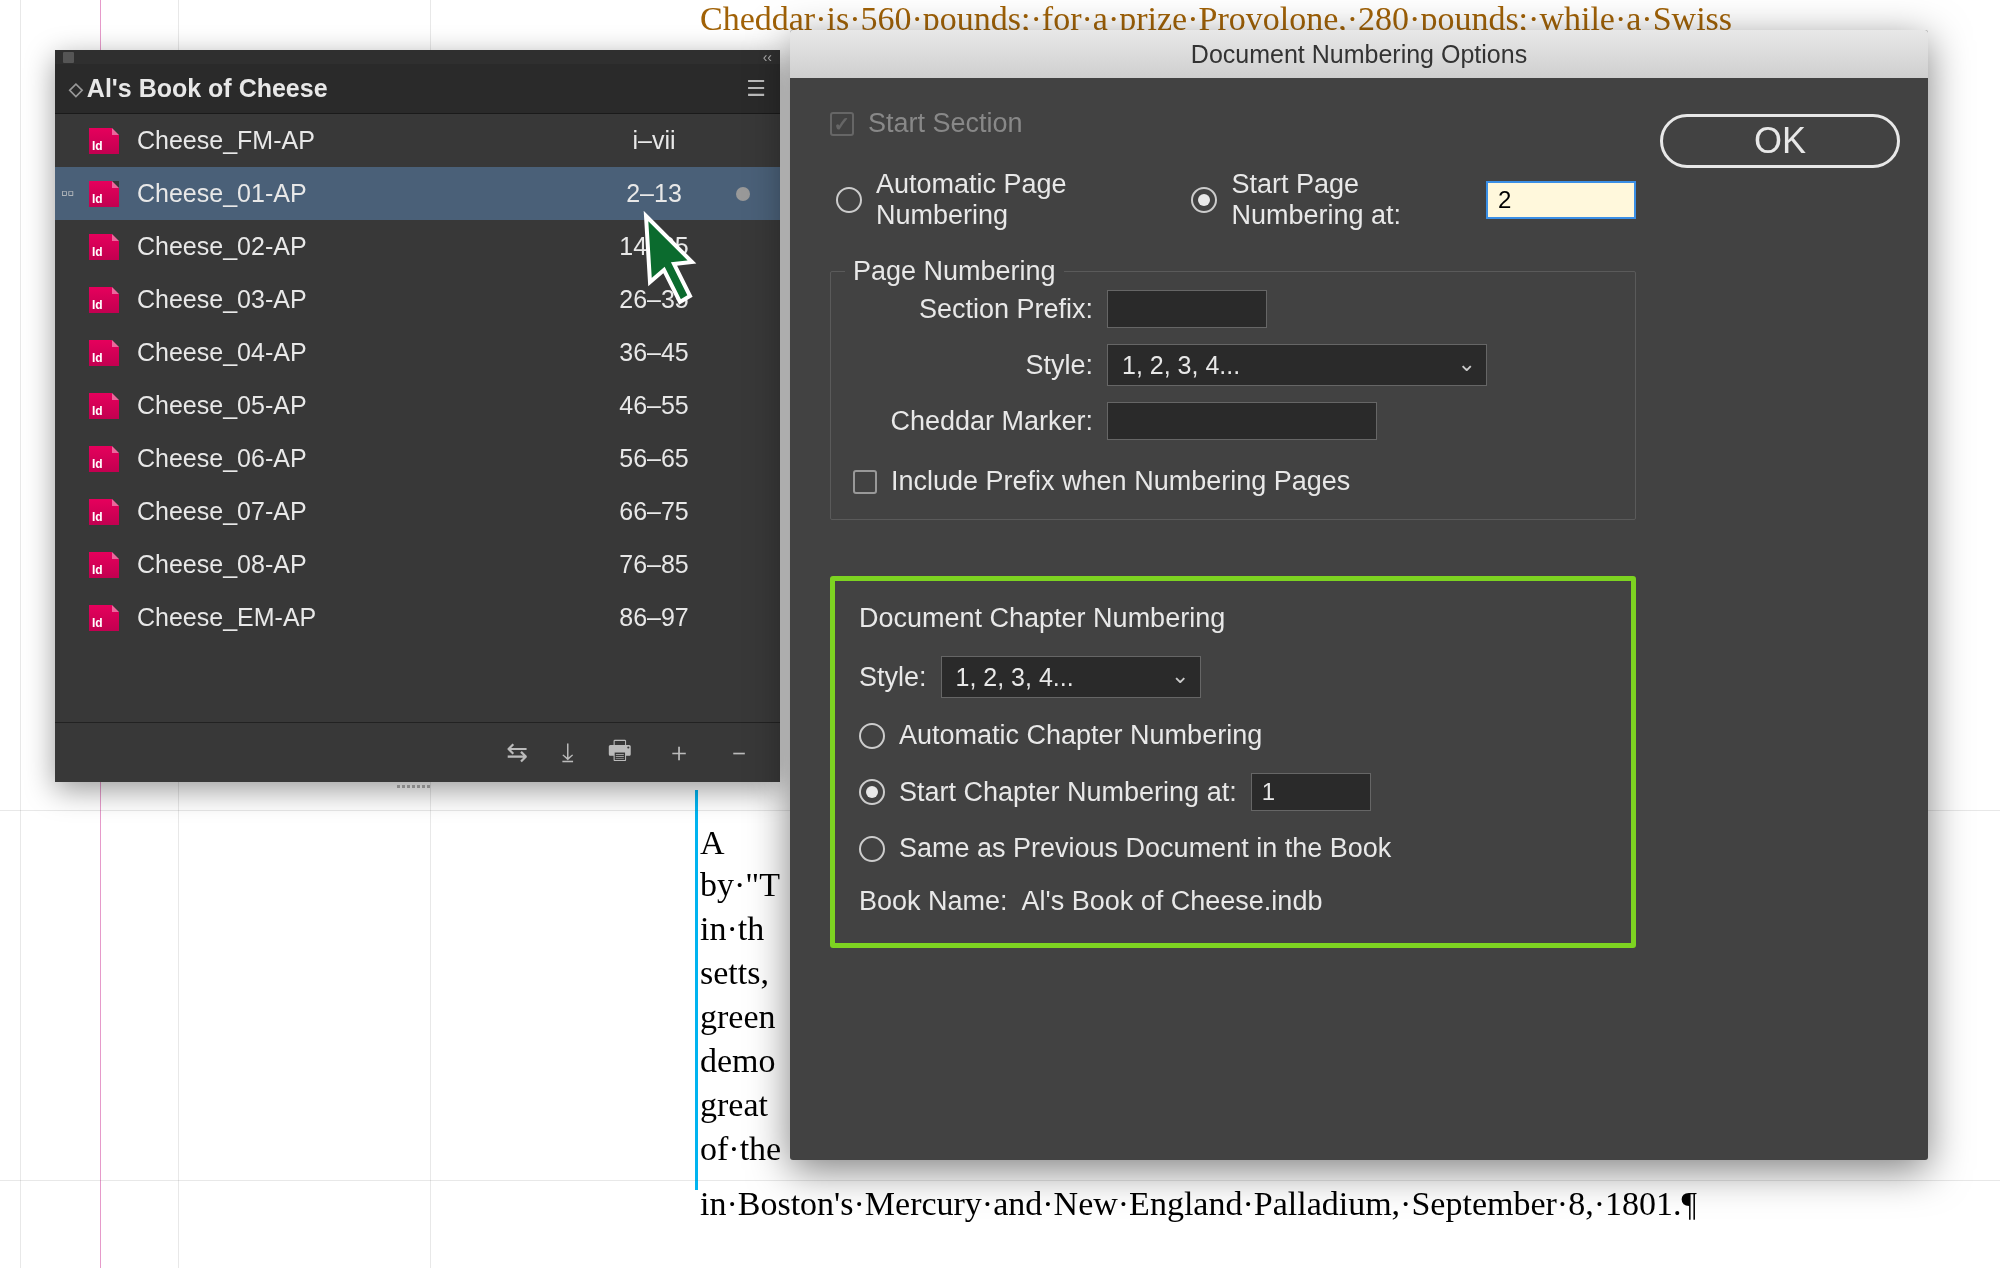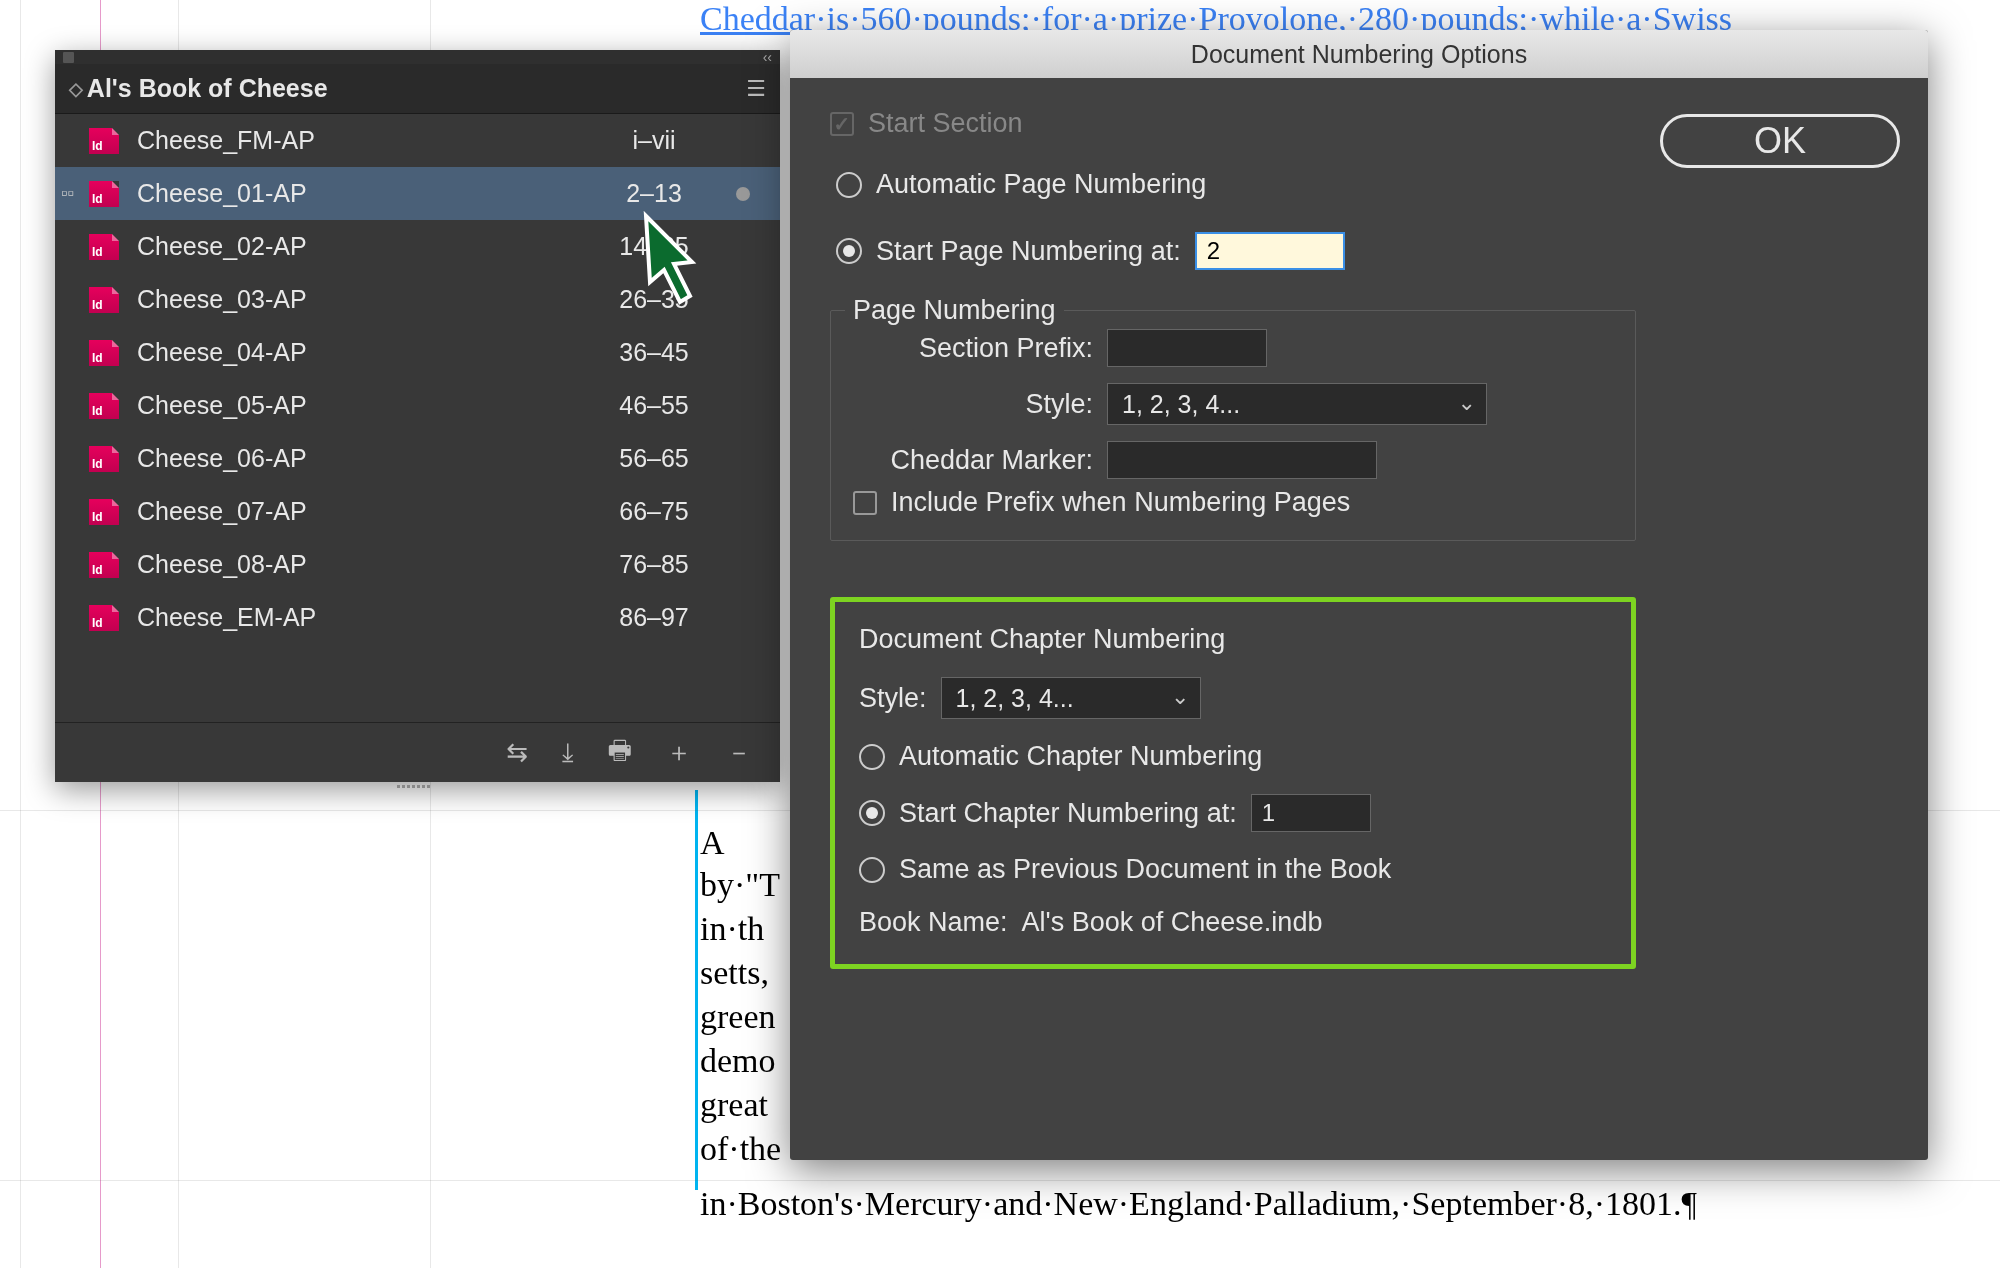--- a/index.html
+++ b/index.html
@@ -18,23 +18,22 @@
     inset: 0;
     background: white;
   }
   .doc-text-top {
     position: absolute;
     top: 0px;
     left: 700px;
     right: 10px;
     font-family: Georgia, serif;
     font-size: 34px;
-    color: #3b82f6;
+    color: #a16207;
     white-space: nowrap;
-    text-decoration: underline;
   }
   .doc-text-bottom {
     position: absolute;
     top: 1185px;
     left: 700px;
     right: 10px;
     font-family: Liberation Serif, serif;
     font-size: 34px;
     color: #000;
     white-space: nowrap;
@@ -254,21 +253,21 @@
     position:relative;display:inline-flex;align-items:center;
     cursor:pointer;
   }
   .select::after{
     content:"⌄";position:absolute;right:10px;top:6px;color:#ccc;font-size:22px;
   }
   .fieldset {
     border:1px solid #5a5a5a;border-radius:2px;
     padding: 18px 22px 22px 22px;
     position:relative;
-    display:flex;flex-direction:column;
+    display:flex;flex-direction:column;gap:18px;
   }
   .fieldset-legend {
     position:absolute;top:-16px;left:14px;
     background:#424242;padding:0 8px;color:#e8e8e8;font-size:27px;
   }
   .label-dim { color:#888; }
   .lbl-right{ text-align:right; }
   .pn-grid{display:grid;grid-template-columns: 240px 1fr;row-gap:16px;column-gap:14px;align-items:center;}
 </style>
 </head>
@@ -395,21 +394,21 @@
 <div class="dialog">
   <div class="dialog-titlebar">Document Numbering Options</div>
   <div class="dialog-body">
     <div class="dialog-left">
 
       <div class="row">
         <span class="chk checked disabled"></span>
         <span class="label-dim">Start Section</span>
       </div>
 
-      <div style="display:flex;flex-direction:column;gap:32px;padding-left:6px">
+      <div style="display:flex;gap:32px;padding-left:6px">
         <div class="row">
           <span class="radio"></span>
           <span>Automatic Page Numbering</span>
         </div>
         <div class="row">
           <span class="radio checked"></span>
           <span>Start Page Numbering at:</span>
           <input class="textfield lit" style="width: 150px;" value="2">
         </div>
       </div>

